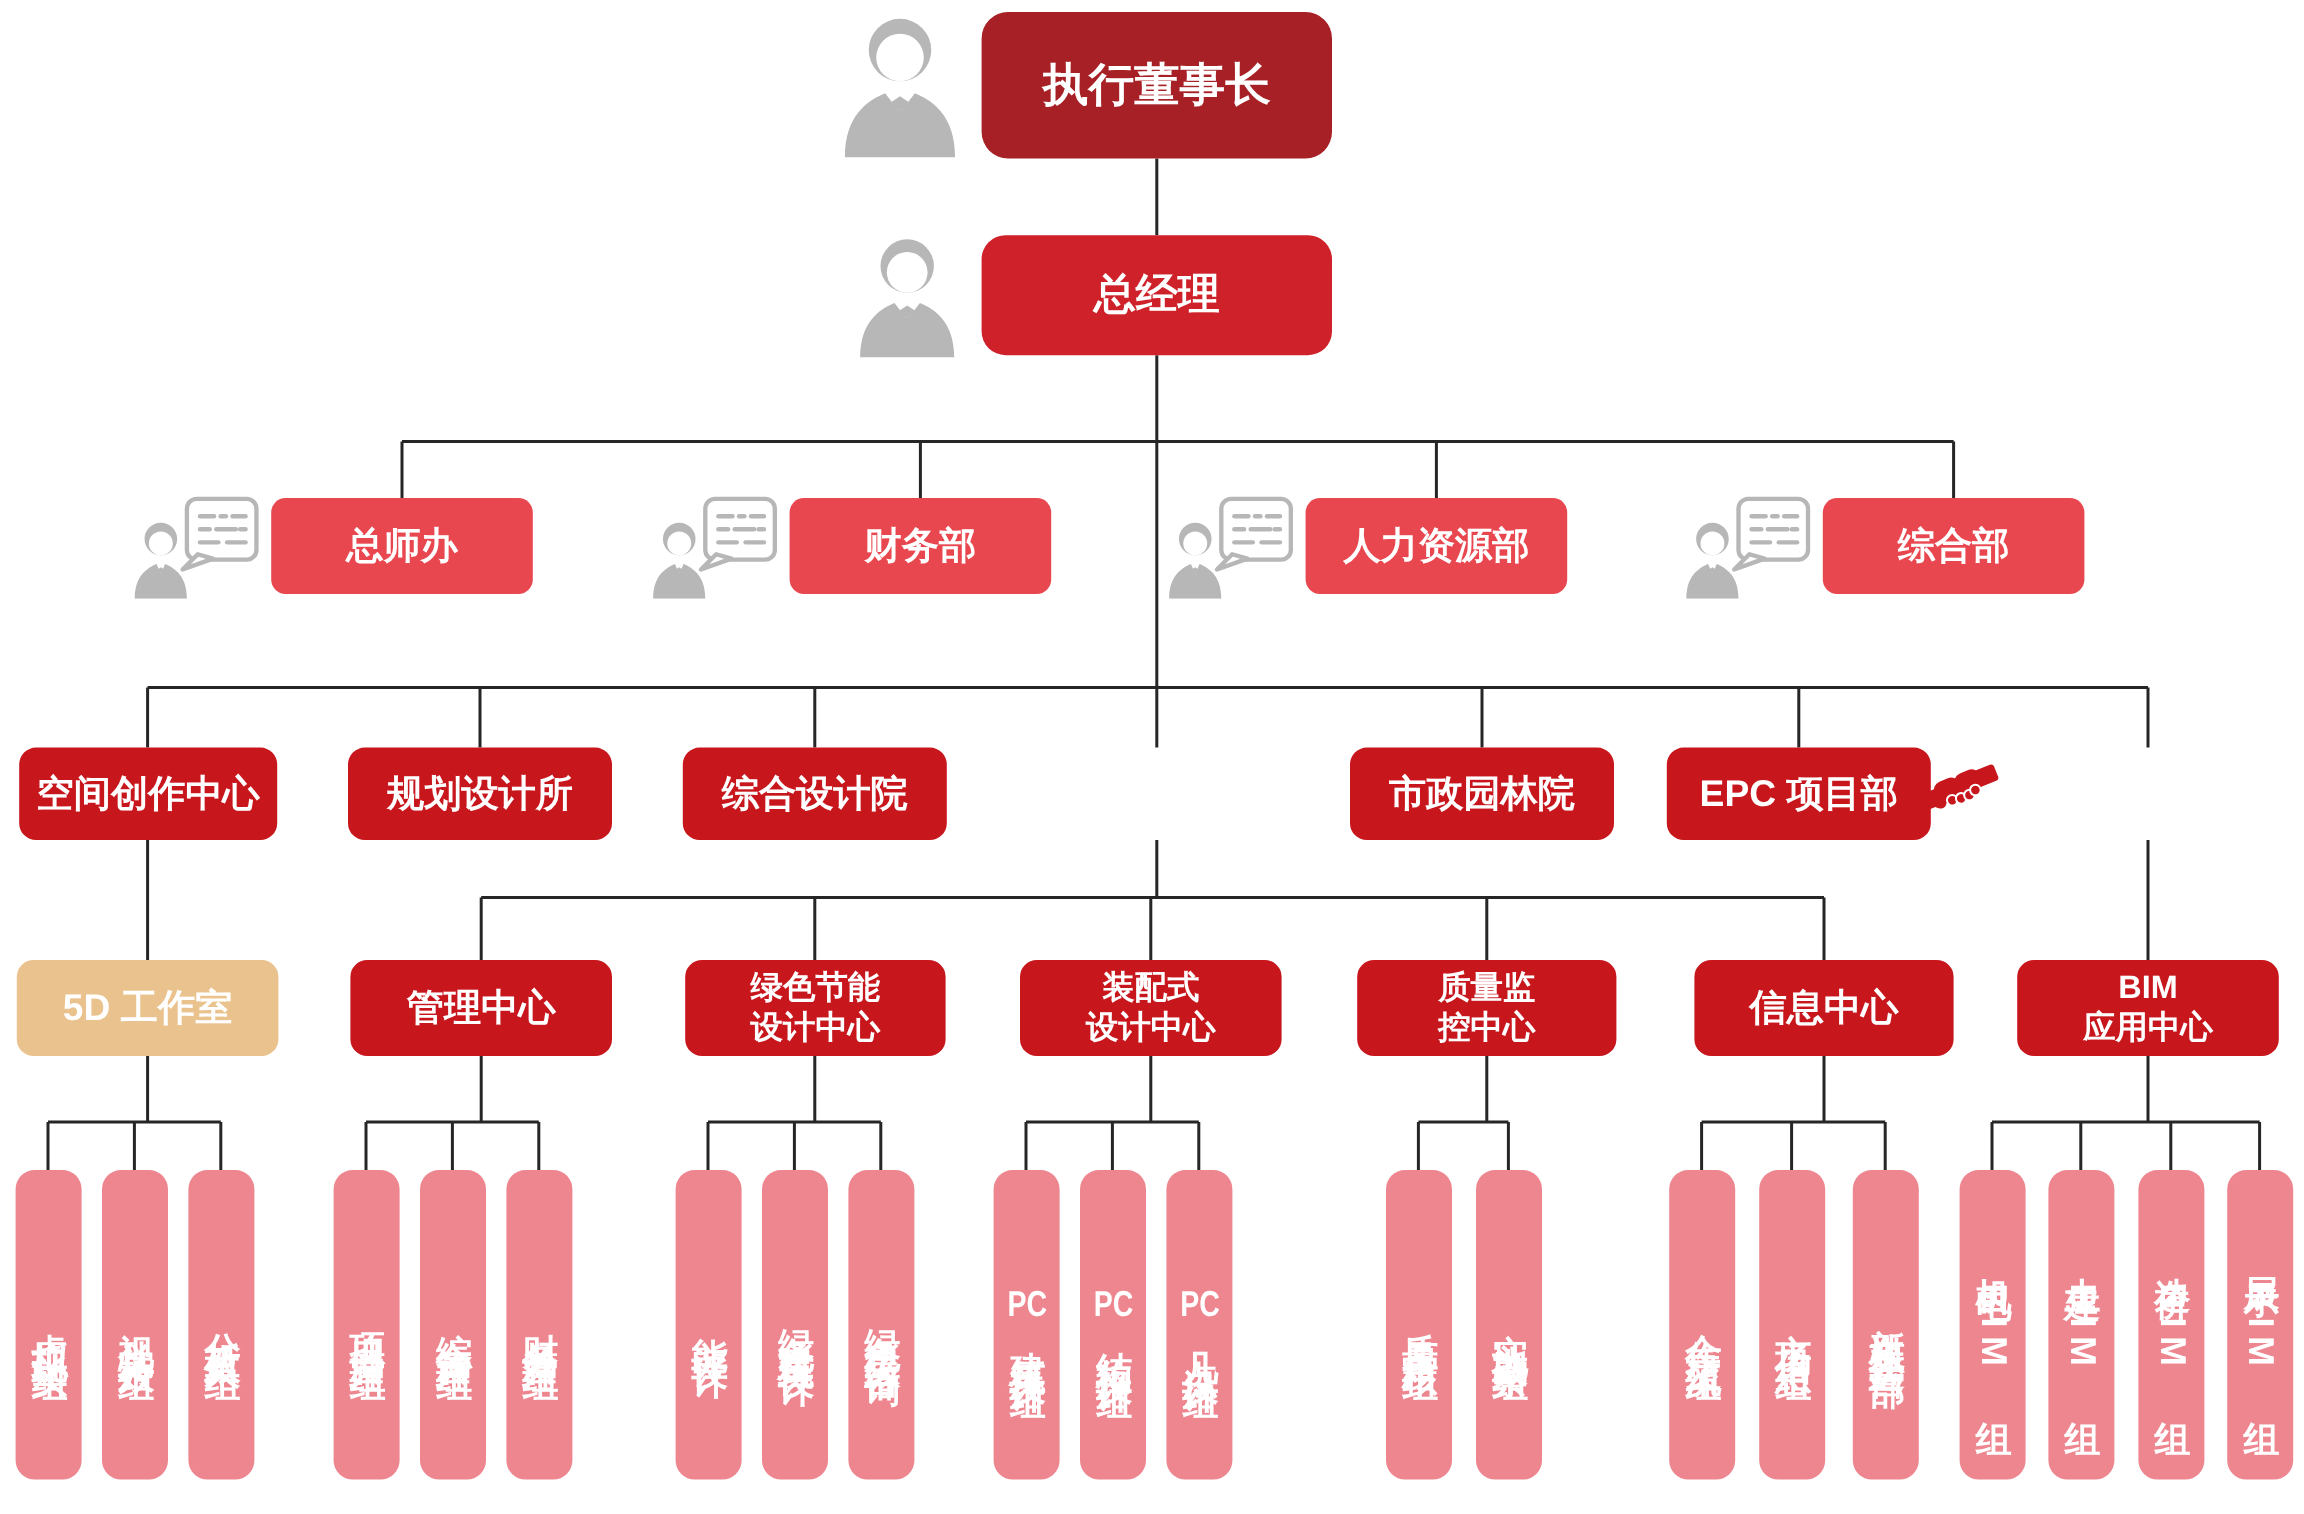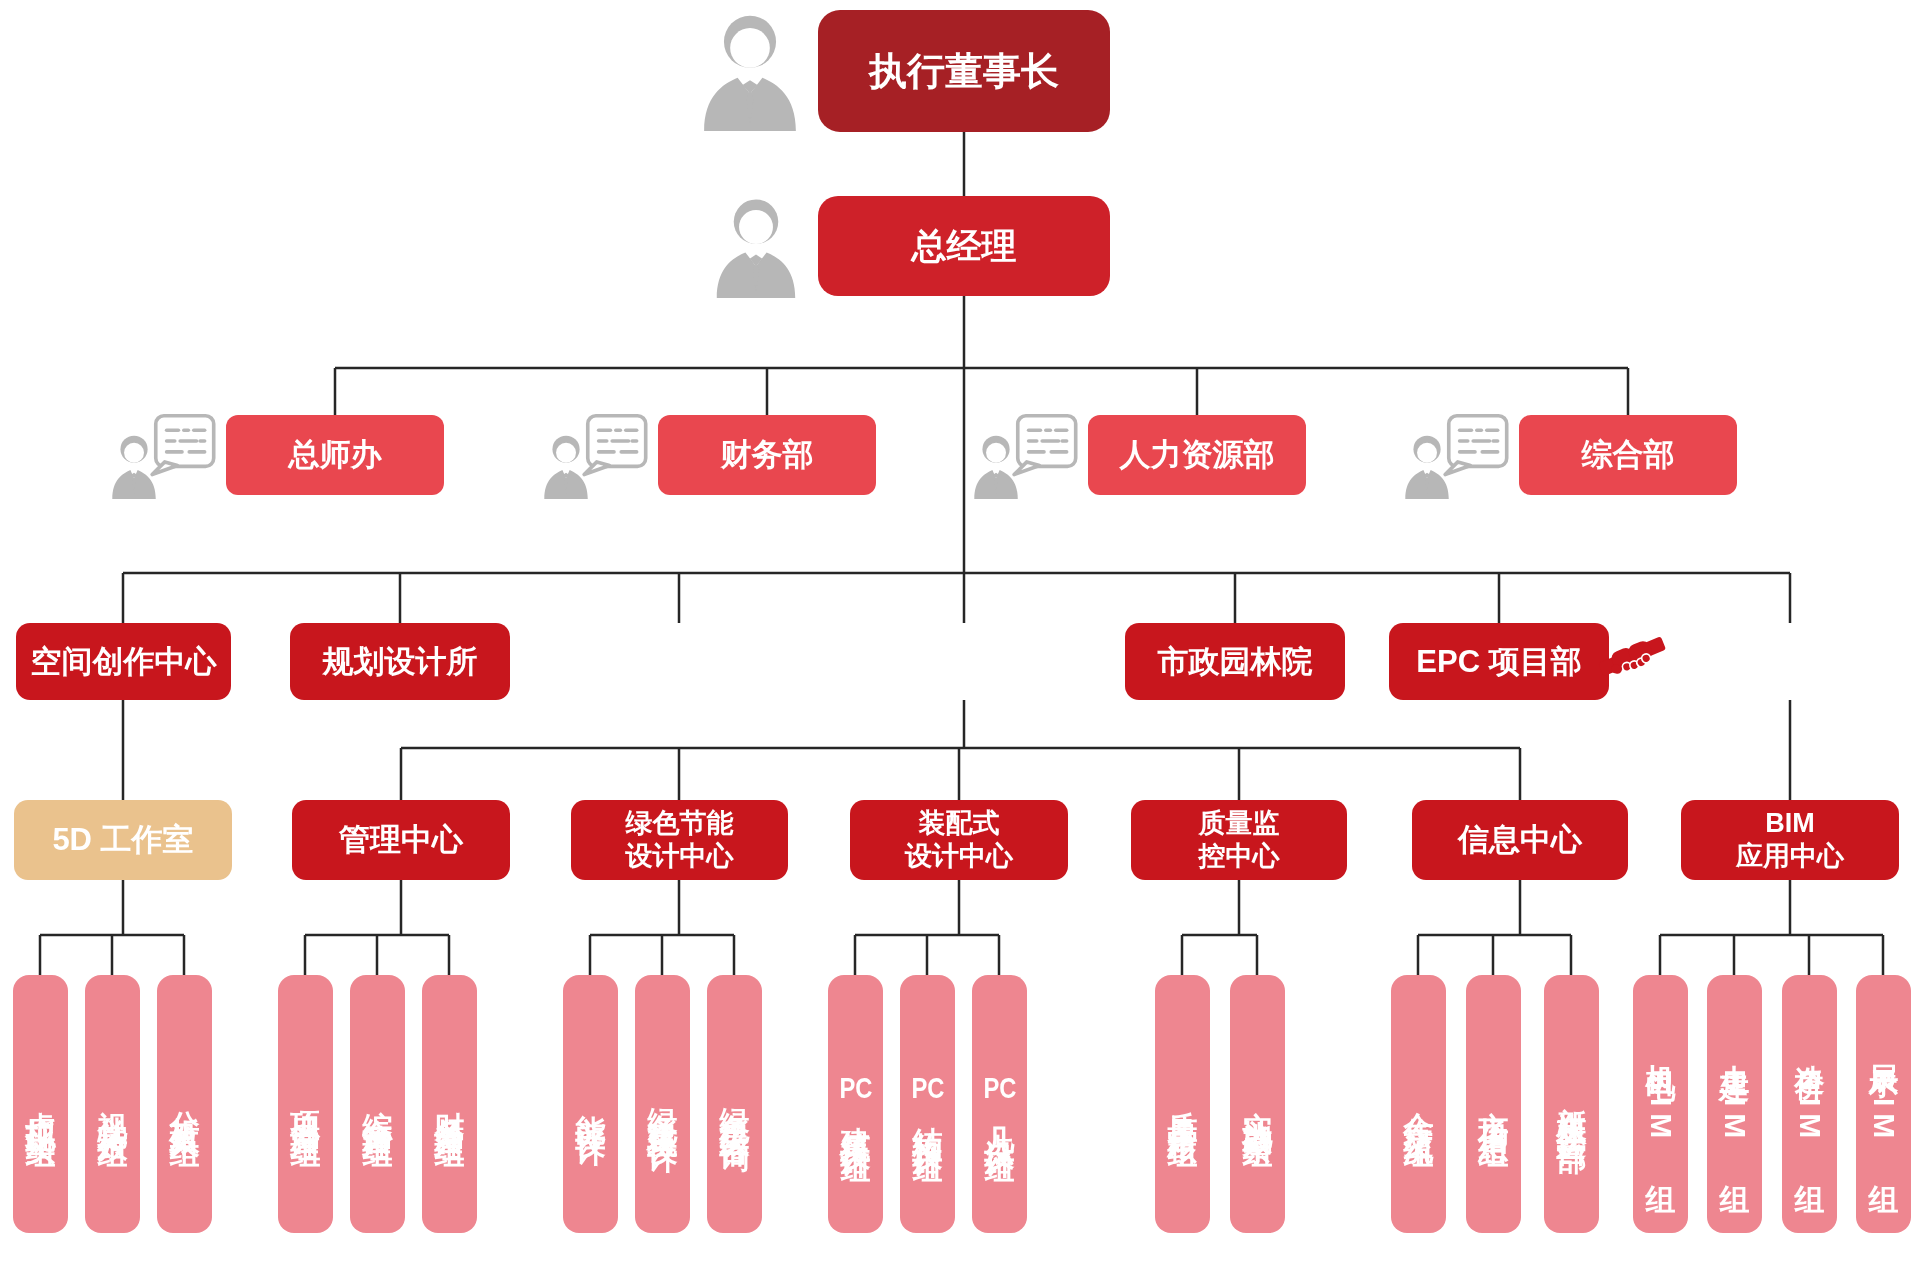--- a/index.html
+++ b/index.html
@@ -138,20 +138,21 @@
     <path d="M28 72 L25 68 L28 66 L31 68 Z M26 74 L28 89 L30 74 Z" fill="#b7b7b7"></path>
   </svg>
 
   <div class="box lv3" style="left:226px;top:415px;width:218px;height:80px;">总师办</div>
   <div class="box lv3" style="left:658px;top:415px;width:218px;height:80px;">财务部</div>
   <div class="box lv3" style="left:1088px;top:415px;width:218px;height:80px;">人力资源部</div>
   <div class="box lv3" style="left:1519px;top:415px;width:218px;height:80px;">综合部</div>
 
   <div class="box lv4" style="left:16px;top:623px;width:215px;height:77px;">空间创作中心</div>
   <div class="box lv4" style="left:290px;top:623px;width:220px;height:77px;">规划设计所</div>
+  <div class="box lv4" style="left:569px;top:623px;width:220px;height:77px;">综合设计院</div>
   <div class="box lv4" style="left:1125px;top:623px;width:220px;height:77px;">市政园林院</div>
   <div class="box lv4" style="left:1389px;top:623px;width:220px;height:77px;">EPC 项目部</div>
 
   <svg class="icon" style="left:1598px;top:625px;" width="68" height="62" viewBox="0 0 100 90">
     <g transform="rotate(-22 50 45)" fill="#c8161d">
       <rect x="0" y="36" width="27" height="21" rx="4"></rect>
       <rect x="73" y="34" width="27" height="21" rx="4"></rect>
       <rect x="20" y="30" width="33" height="28" rx="11"></rect>
       <rect x="47" y="30" width="33" height="28" rx="11"></rect>
       <g stroke="#fff" stroke-width="2.5">

